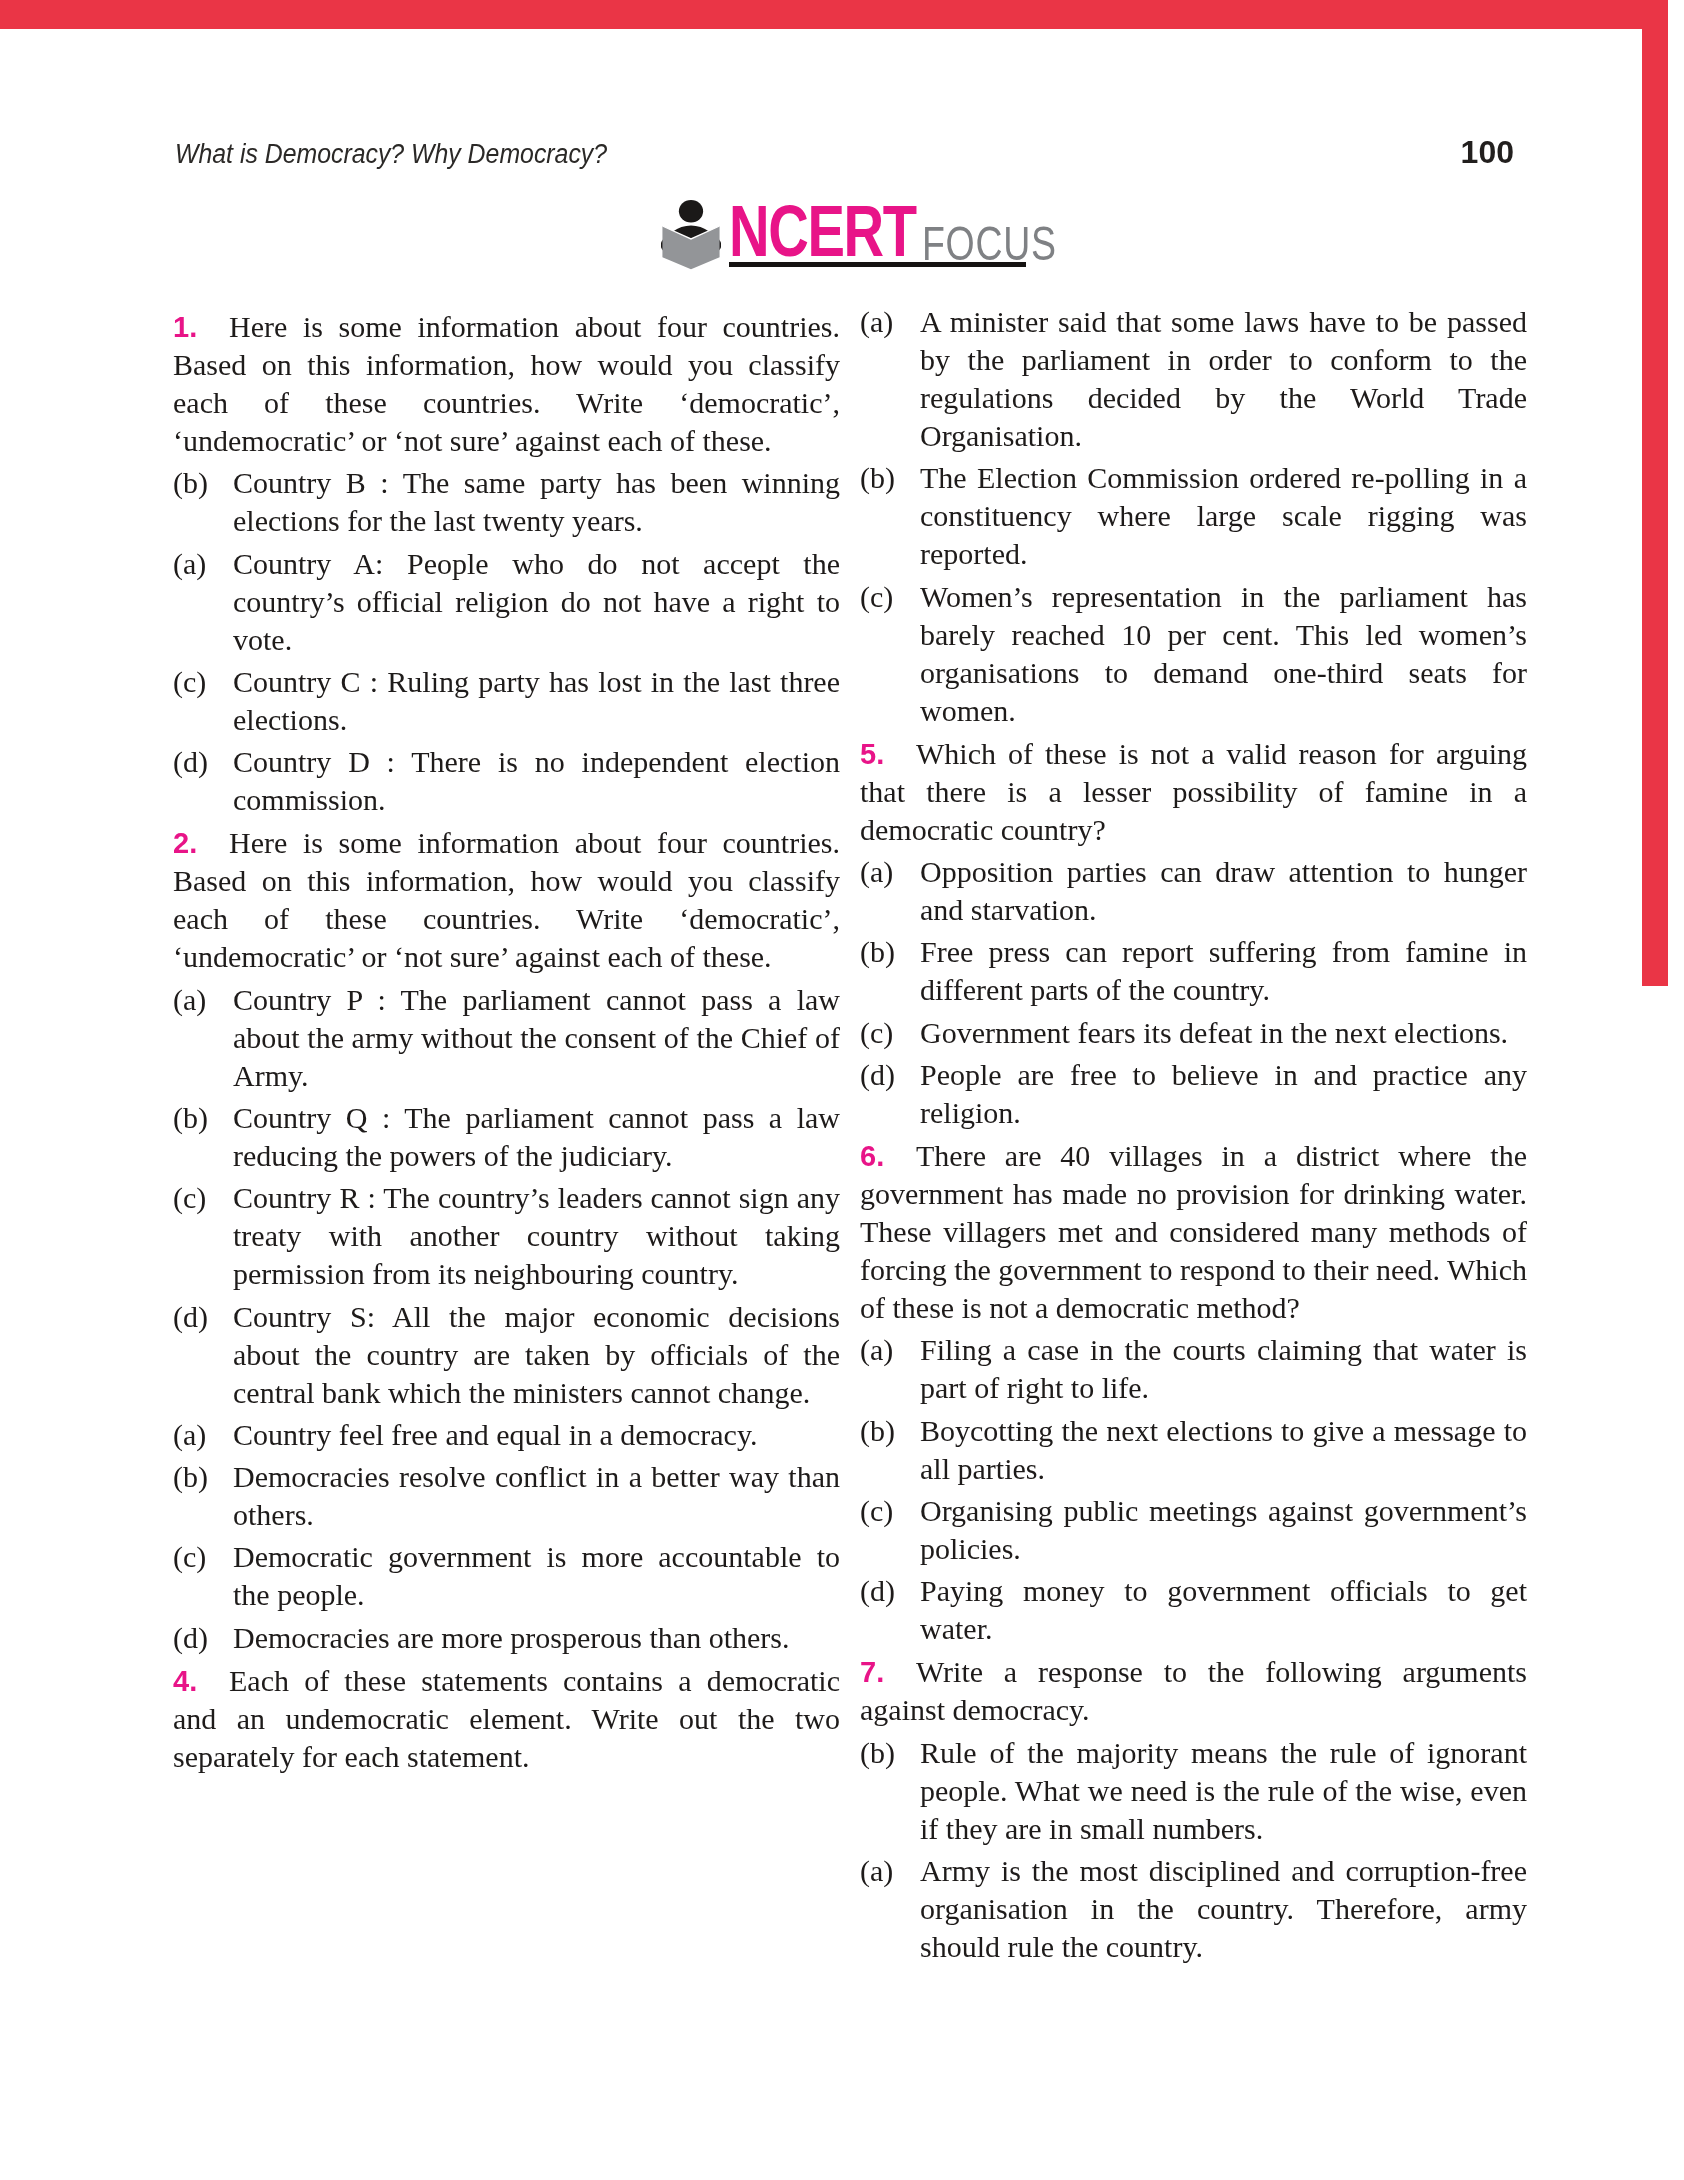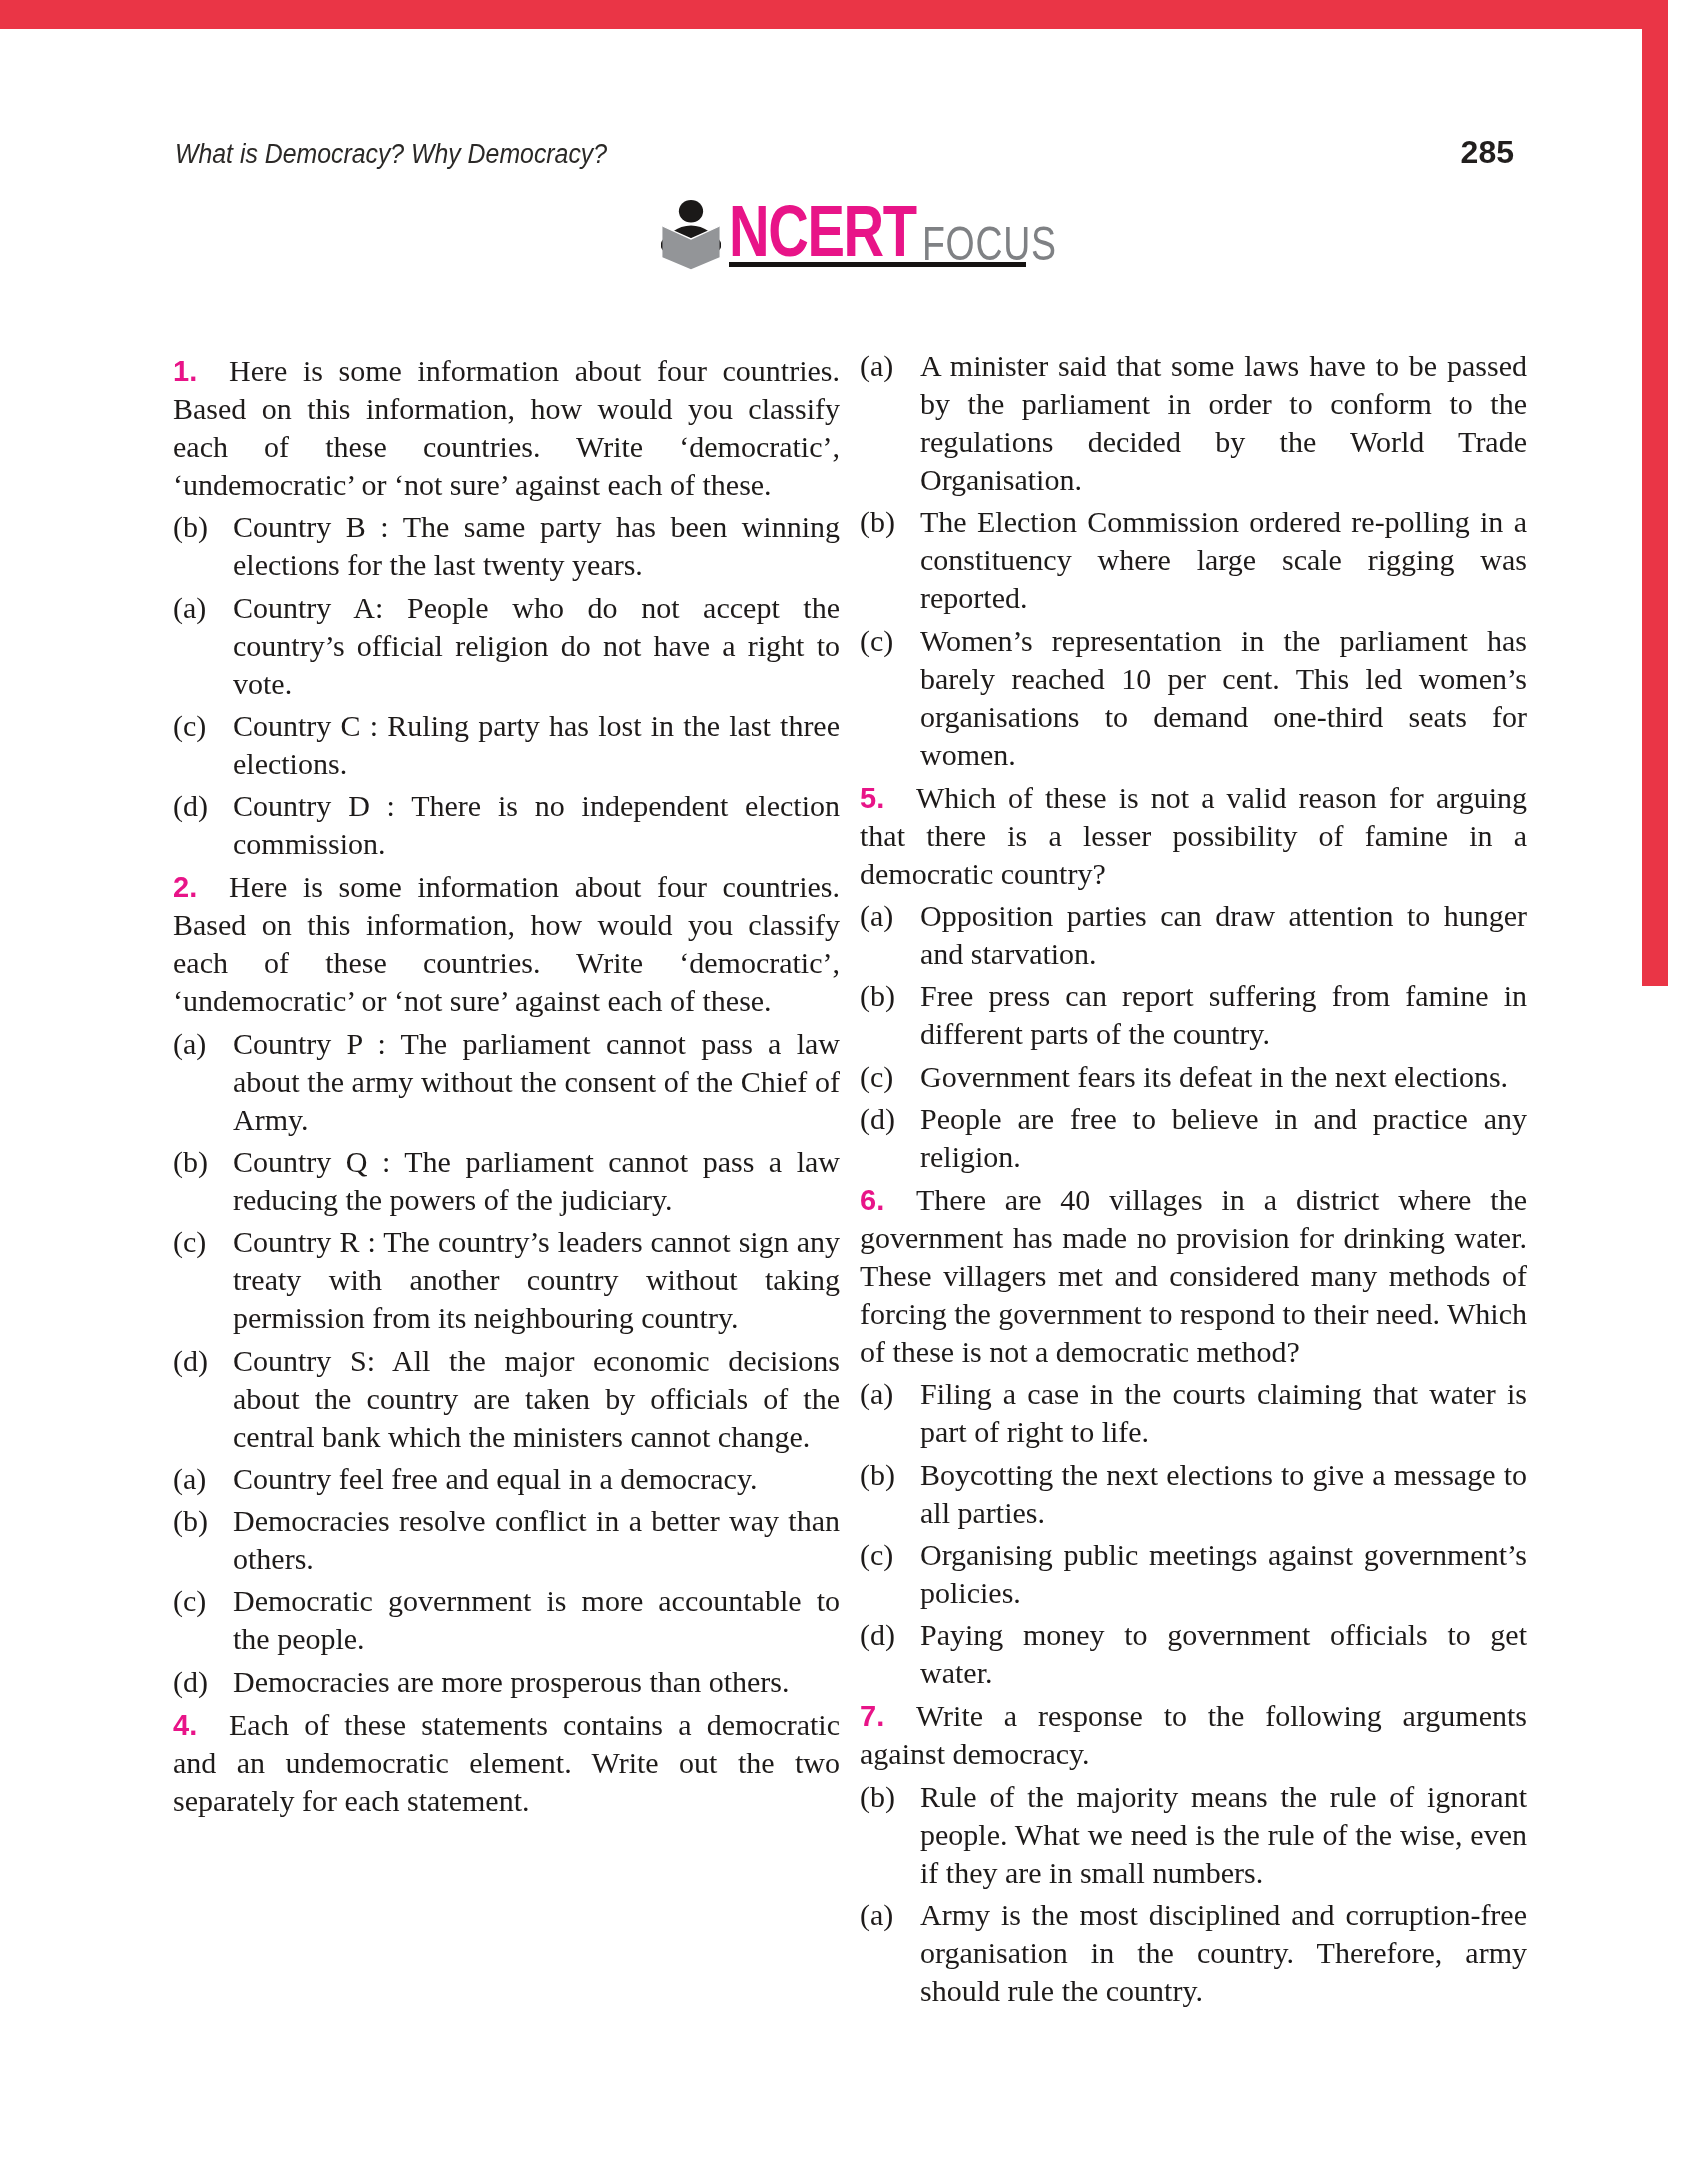--- a/index.html
+++ b/index.html
@@ -62,21 +62,20 @@
     white-space:nowrap;
   }
   .logo-underline{position:absolute;left:729px;top:262px;width:297px;height:5.1px;background:#151312;}
   
   .columns{
     position:absolute;left:173px;top:303px;width:1358px;
     display:flex;gap:20px;
     font-size:30px;line-height:38px;
     text-align:justify;
     color:var(--ink);
-    margin-top:44px;
   }
   .col{width:667px;}
   .col p{margin:0 0 4.3px 0;}
   p.q{margin-top:5.1px;}
   .qnum{
     display:inline-block;width:56px;text-indent:0;
     font-family:"Liberation Sans", sans-serif;
     font-weight:bold;font-size:29px;
     color:var(--magenta);
   }
@@ -86,21 +85,21 @@
 </style>
 </head>
 <body>
 
 <div class="page">
   <div class="bar-top"></div>
   <div class="bar-right"></div>
 
   <div class="running-head">
     <span class="chapter-title">What is Democracy? Why Democracy?</span>
-    <span class="page-number">285</span>
+    <span class="page-number">100</span>
   </div>
 
   <div class="logo">
     <svg class="reader-icon" viewBox="0 0 68 82" xmlns="http://www.w3.org/2000/svg">
       <ellipse cx="34" cy="13" rx="14" ry="13" fill="#1b1918"></ellipse>
       <path d="M12 37 Q34 22 56 37 L56 48 L12 48 Z" fill="#1b1918"></path>
       <circle cx="7.5" cy="52" r="8.5" fill="#1b1918"></circle>
       <circle cx="60.5" cy="52" r="8.5" fill="#1b1918"></circle>
       <path d="M1 30 L34 45 L34 80 L1 66 Z" fill="#939598"></path>
       <path d="M67 30 L34 45 L34 80 L67 66 Z" fill="#939598"></path>

